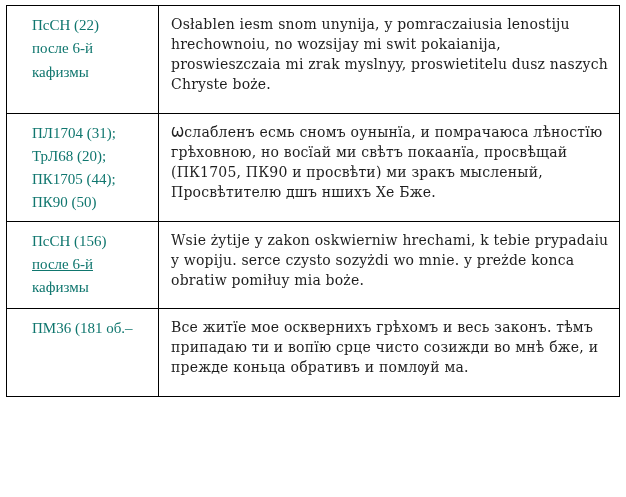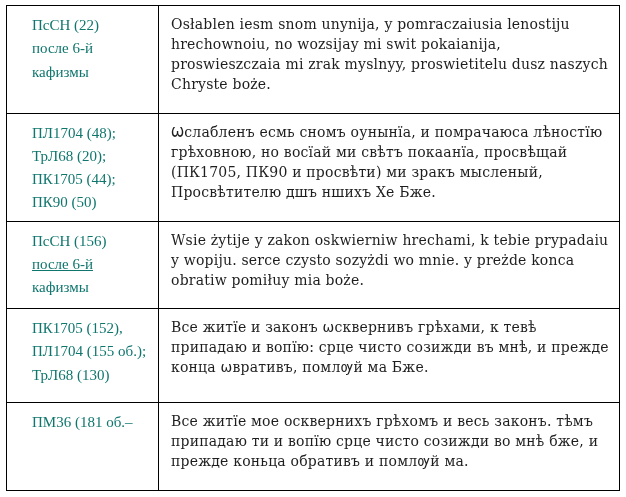--- a/index.html
+++ b/index.html
@@ -58,21 +58,21 @@
         <span class="line">после 6-й</span>
         <span class="line">кафизмы</span>
       </td>
       <td class="txt">
         <span>Osłablen iesm snom unynija, y pomraczaiusia lenostiju hrechownoiu, no wozsijay mi swit pokaianija, proswieszczaia mi zrak myslnyy, proswietitelu dusz naszych Chryste boże.</span>
       </td>
     </tr>
 
     <tr class="r2">
       <td class="src">
-        <span class="line">ПЛ1704 (48);</span>
+        <span class="line">ПЛ1704 (31);</span>
         <span class="line">ТрЛ68 (20);</span>
         <span class="line">ПК1705 (44);</span>
         <span class="line">ПК90 (50)</span>
       </td>
       <td class="txt">
         <span>Ѡслабленъ есмь сномъ оунынїа, и помрачаюса лѣностїю грѣховною, но восїай ми свѣтъ покаанїа, просвѣщай (ПК1705, ПК90 и просвѣти) ми зракъ мысленый, Просвѣтителю дшъ ншихъ Хе Бже.</span>
       </td>
     </tr>
 
 
@@ -80,30 +80,20 @@
       <td class="src">
         <span class="line">ПсСН (156)</span>
         <span class="line u">после 6-й</span>
         <span class="line">кафизмы</span>
       </td>
       <td class="txt">
         <span>Wsie żytije y zakon oskwierniw hrechami, k tebie prypadaiu y wopiju. serce czysto sozyżdi wo mnie. y preżde konca obratiw pomiłuy mia boże.</span>
       </td>
     </tr>
 
-    <tr class="r5">
-      <td class="src">
-        <span class="line">ПК1705 (152),</span>
-        <span class="line">ПЛ1704 (155 об.);</span>
-        <span class="line">ТрЛ68 (130)</span>
-      </td>
-      <td class="txt">
-        <span>Все житїе и законъ ѡсквернивъ грѣхами, к тевѣ припадаю и вопїю: срце чисто созижди въ мнѣ, и прежде конца ѡвративъ, помлѹй ма Бже.</span>
-      </td>
-    </tr>
 
     <tr class="r6">
       <td class="src">
         <span class="line">ПМ36 (181 об.–</span>
 
       </td>
       <td class="txt">
         <span>Все житїе мое осквернихъ грѣхомъ и весь законъ. тѣмъ припадаю ти и вопїю срце чисто созижди во мнѣ бже, и прежде коньца обративъ и помлѹй ма.</span>
       </td>
     </tr>

